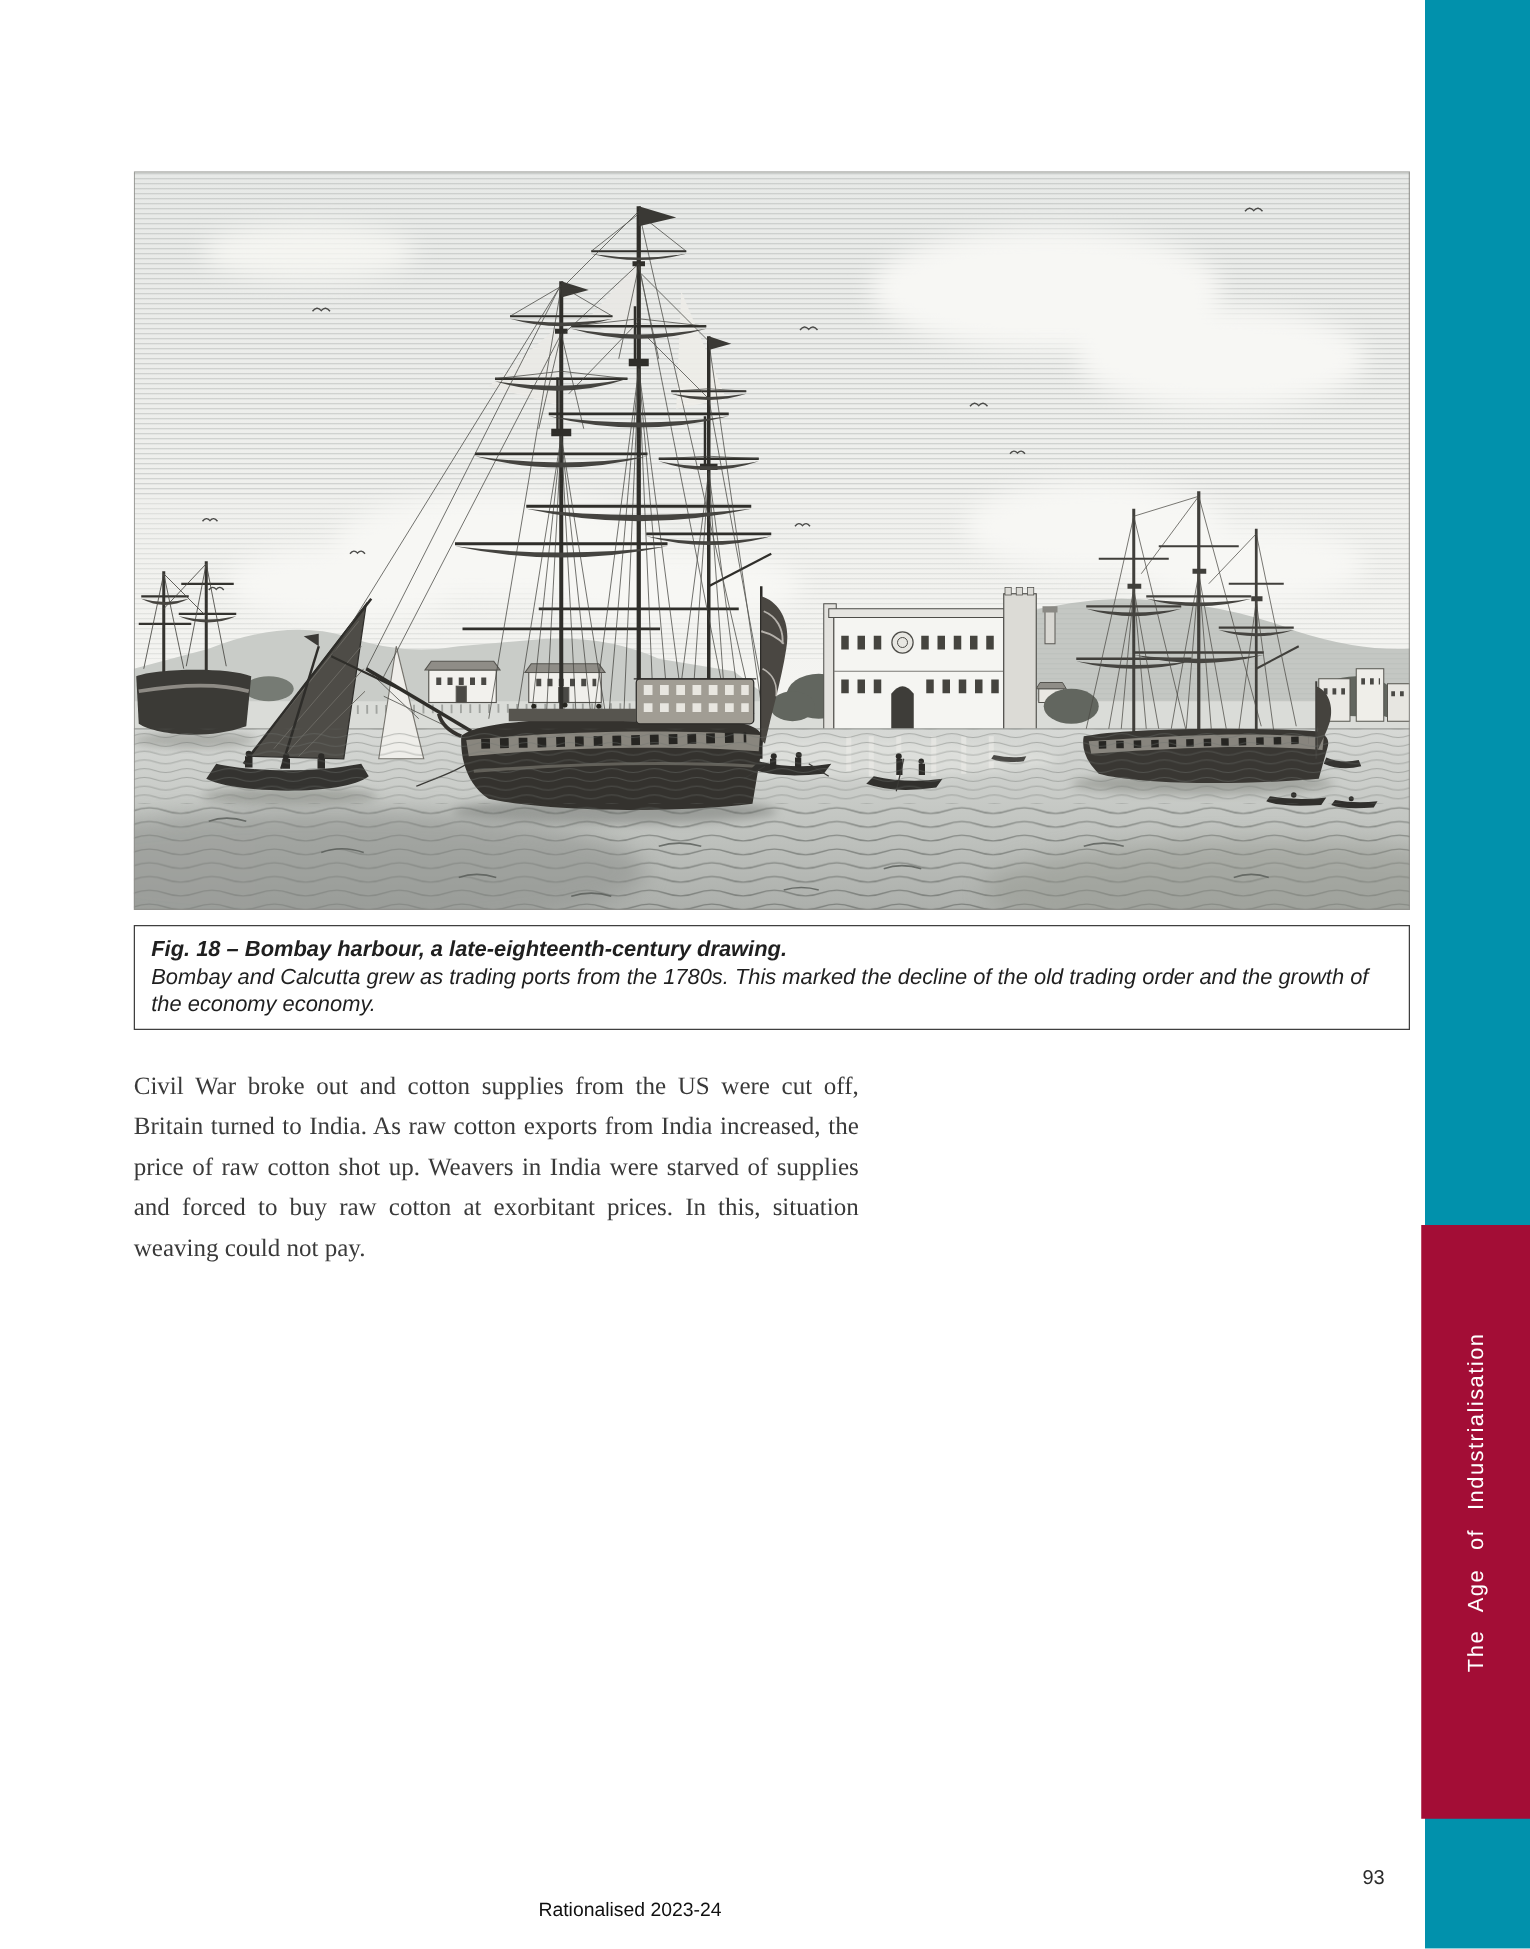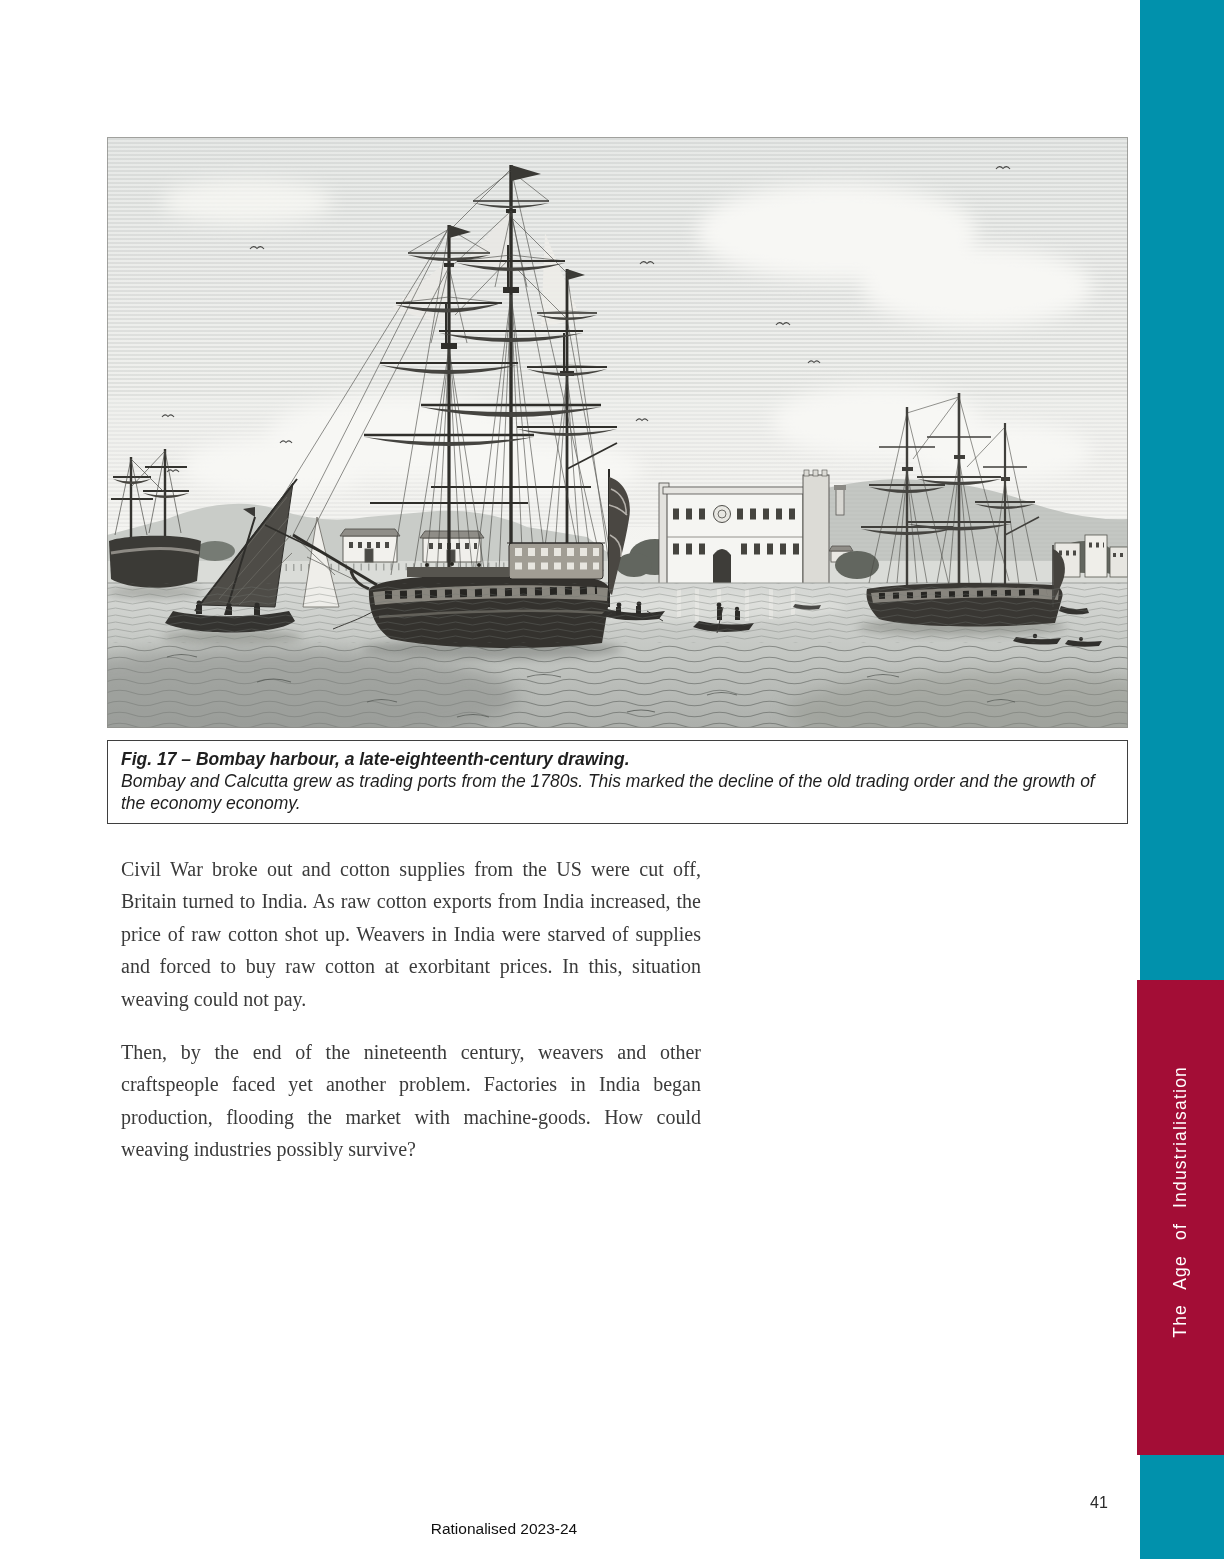--- a/index.html
+++ b/index.html
@@ -4,21 +4,21 @@
 <style>
   html,body{margin:0;padding:0;background:#ffffff;}
   .page{position:relative;width:1224px;height:1559px;background:#ffffff;overflow:hidden;
         font-family:"Liberation Sans",sans-serif;}
   .figure{position:absolute;left:107px;top:137px;width:1021px;height:591px;}
   .figure svg{display:block;width:100%;height:100%;}
   .caption-box{position:absolute;left:107px;top:740px;width:1021px;box-sizing:border-box;
         border:1.6px solid #3f3f3f;padding:7px 13px 9px;background:#ffffff;}
   .caption-title{font-style:italic;font-weight:bold;font-size:17.5px;line-height:22px;color:#1f1f1f;}
   .caption-body{font-style:italic;font-size:17.5px;line-height:22px;color:#1f1f1f;max-width:985px;}
-  .bodytext{position:absolute;left:121px;top:853px;width:580px;
+  .bodytext{position:absolute;left:107px;top:853px;width:580px;
         font-family:"Liberation Serif",serif;font-size:20px;line-height:32.4px;color:#3a3a3a;
         text-align:justify;}
   .bodytext p{margin:0 0 21px 0;}
   .teal-strip{position:absolute;right:0;top:0;width:84px;height:1559px;background:#0191ac;}
   .red-block{position:absolute;left:1137px;top:980px;width:87px;height:475px;background:#a30d36;
         display:flex;align-items:center;justify-content:center;box-sizing:border-box;padding-bottom:32px;}
   .vlabel{writing-mode:vertical-rl;transform:rotate(180deg);color:#ffffff;
         font-size:17.5px;letter-spacing:1.2px;word-spacing:9px;white-space:nowrap;}
   .pagenum{position:absolute;left:1090px;top:1494px;font-size:16px;color:#2b2b2b;}
   .footer{position:absolute;left:0;top:1520px;width:1008px;text-align:center;font-size:15.5px;color:#101010;}
@@ -325,30 +325,29 @@
         <path d="M880,565q14,-5 28,0"></path>
           <path d="M350,580q16,-5 32,0"></path>
           <path d="M520,575q14,-4 28,0"></path>
       </g>
 
       <rect x="0.5" y="0.5" width="1020" height="590" fill="none" stroke="#8e8e8b" stroke-width="1" opacity="0.8"></rect>
     </svg>
   </div>
 
   <div class="caption-box">
-    <div class="caption-title">Fig. 17 –  Bombay harbour, a late-eighteenth-century drawing.</div>
+    <div class="caption-title">Fig. 18 –  Bombay harbour, a late-eighteenth-century drawing.</div>
     <div class="caption-body">Bombay and Calcutta grew as trading ports from the 1780s. This marked the decline of the old trading order and the growth of the economy economy.</div>
   </div>
 
   <div class="bodytext">
     <p>Civil War broke out and cotton supplies from the US were cut off, Britain turned to India. As raw cotton exports from India increased, the price of raw cotton shot up. Weavers in India were starved of supplies and forced to buy raw cotton at exorbitant prices. In this, situation weaving could not pay.</p>
-    <p>Then, by the end of the nineteenth century, weavers and other craftspeople faced yet another problem. Factories in India began production, flooding the market with machine-goods. How could weaving industries possibly survive?</p>
   </div>
 
   <div class="teal-strip"></div>
   <div class="red-block">
     <span class="vlabel">The Age of Industrialisation</span>
   </div>
 
-  <div class="pagenum">41</div>
+  <div class="pagenum">93</div>
   <div class="footer">Rationalised 2023-24</div>
 
 </div>
 
 </body></html>

